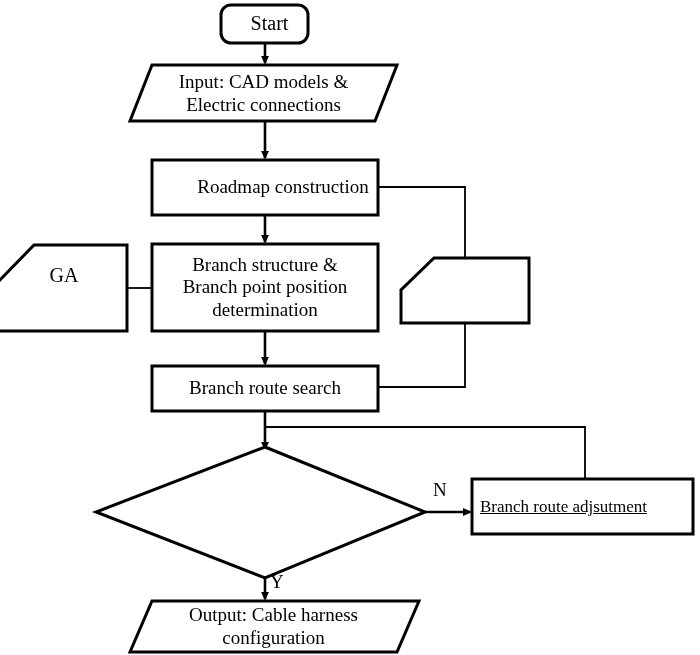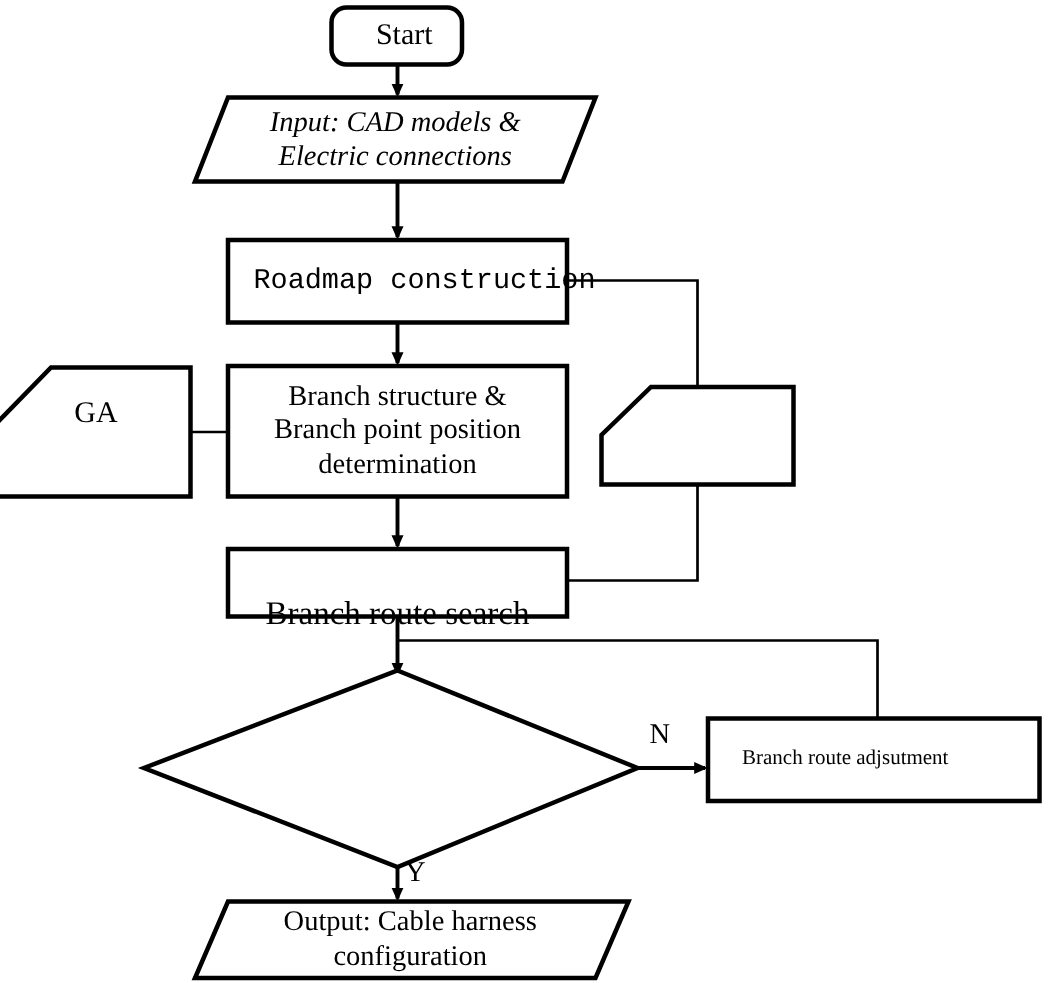--- a/index.html
+++ b/index.html
@@ -114,36 +114,36 @@
 
       <rect x="472" y="479" width="221" height="55" stroke-width="3"></rect>
 
       <polygon points="152,601 419,601 397,652 130,652" stroke-width="3"></polygon>
 
     </g>
   </svg>
 
   <div class="node-label" style="left:221px; top:5px; width:97px; height:38px; font-size:20px;font-family:Liberation Serif, serif;">Start</div>
 
-  <div class="node-label" style="left:140px; top:65px; width:247px; height:57px; font-size:19px;font-style:italic;">Input: CAD models &amp;
+  <div class="node-label" style="left:140px; top:65px; width:247px; height:57px; font-size:19px;">Input: CAD models &amp;
 Electric connections</div>
 
-  <div class="node-label" style="left:152px; top:160px; width:262px; height:55px; font-size:19px;font-family:Liberation Mono, monospace;">Roadmap construction</div>
+  <div class="node-label" style="left:152px; top:160px; width:262px; height:55px; font-size:19px;">Roadmap construction</div>
 
   <div class="node-label" style="left:14px; top:245px; width:100px; height:62px; font-size:20px;">GA</div>
 
   <div class="node-label" style="left:152px; top:244px; width:226px; height:87px; font-size:19px;border-radius:21px;">Branch structure &amp;
 Branch point position
 determination</div>
 
 
-  <div class="node-label" style="left:152px; top:386px; width:226px; height:45px; font-size:22px;">Branch route search</div>
+  <div class="node-label" style="left:152px; top:366px; width:226px; height:45px; font-size:19px;">Branch route search</div>
 
 
-  <div class="node-label" style="left:472px; top:479px; width:183px; height:55px; font-size:14px;">Branch route adjsutment</div>
+  <div class="node-label" style="left:472px; top:479px; width:183px; height:55px; font-size:17px;text-decoration:underline;">Branch route adjsutment</div>
 
   <div class="node-label" style="left:140px; top:601px; width:267px; height:51px; font-size:19px;">Output: Cable harness
 configuration</div>
 
   <div class="edge-label" style="left:433px; top:480px;">N</div>
 
   <div class="edge-label" style="left:270px; top:572px;">Y</div>
 
 </div>
 

